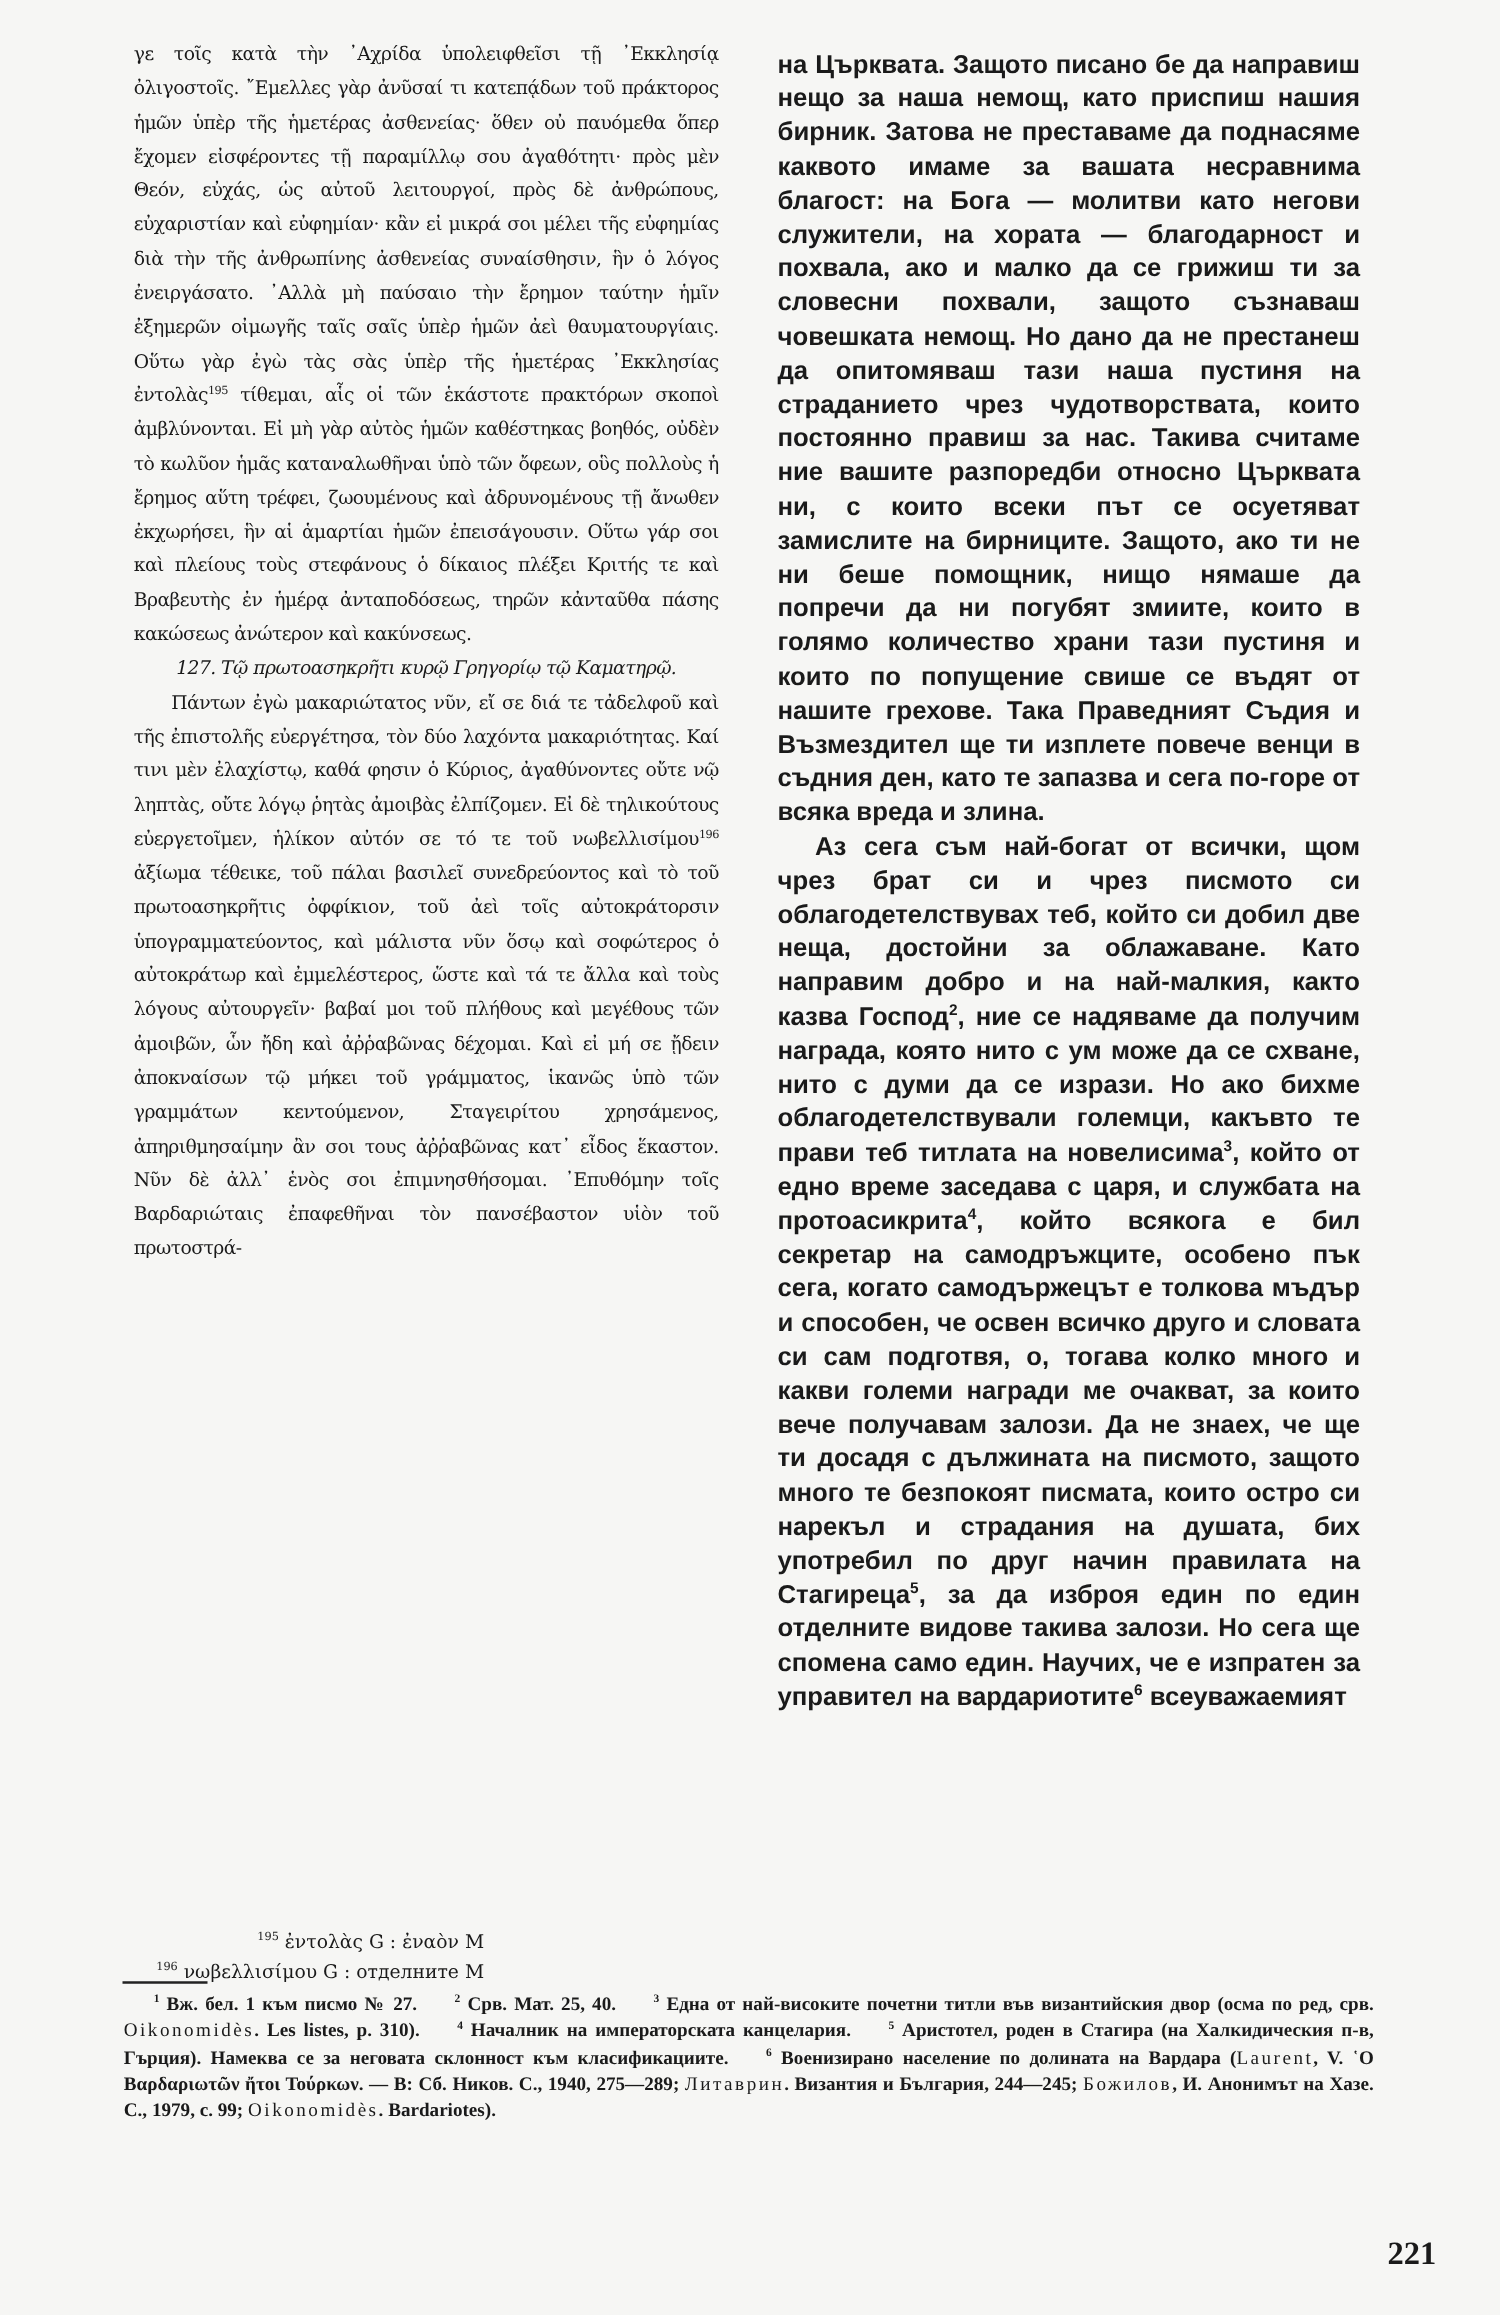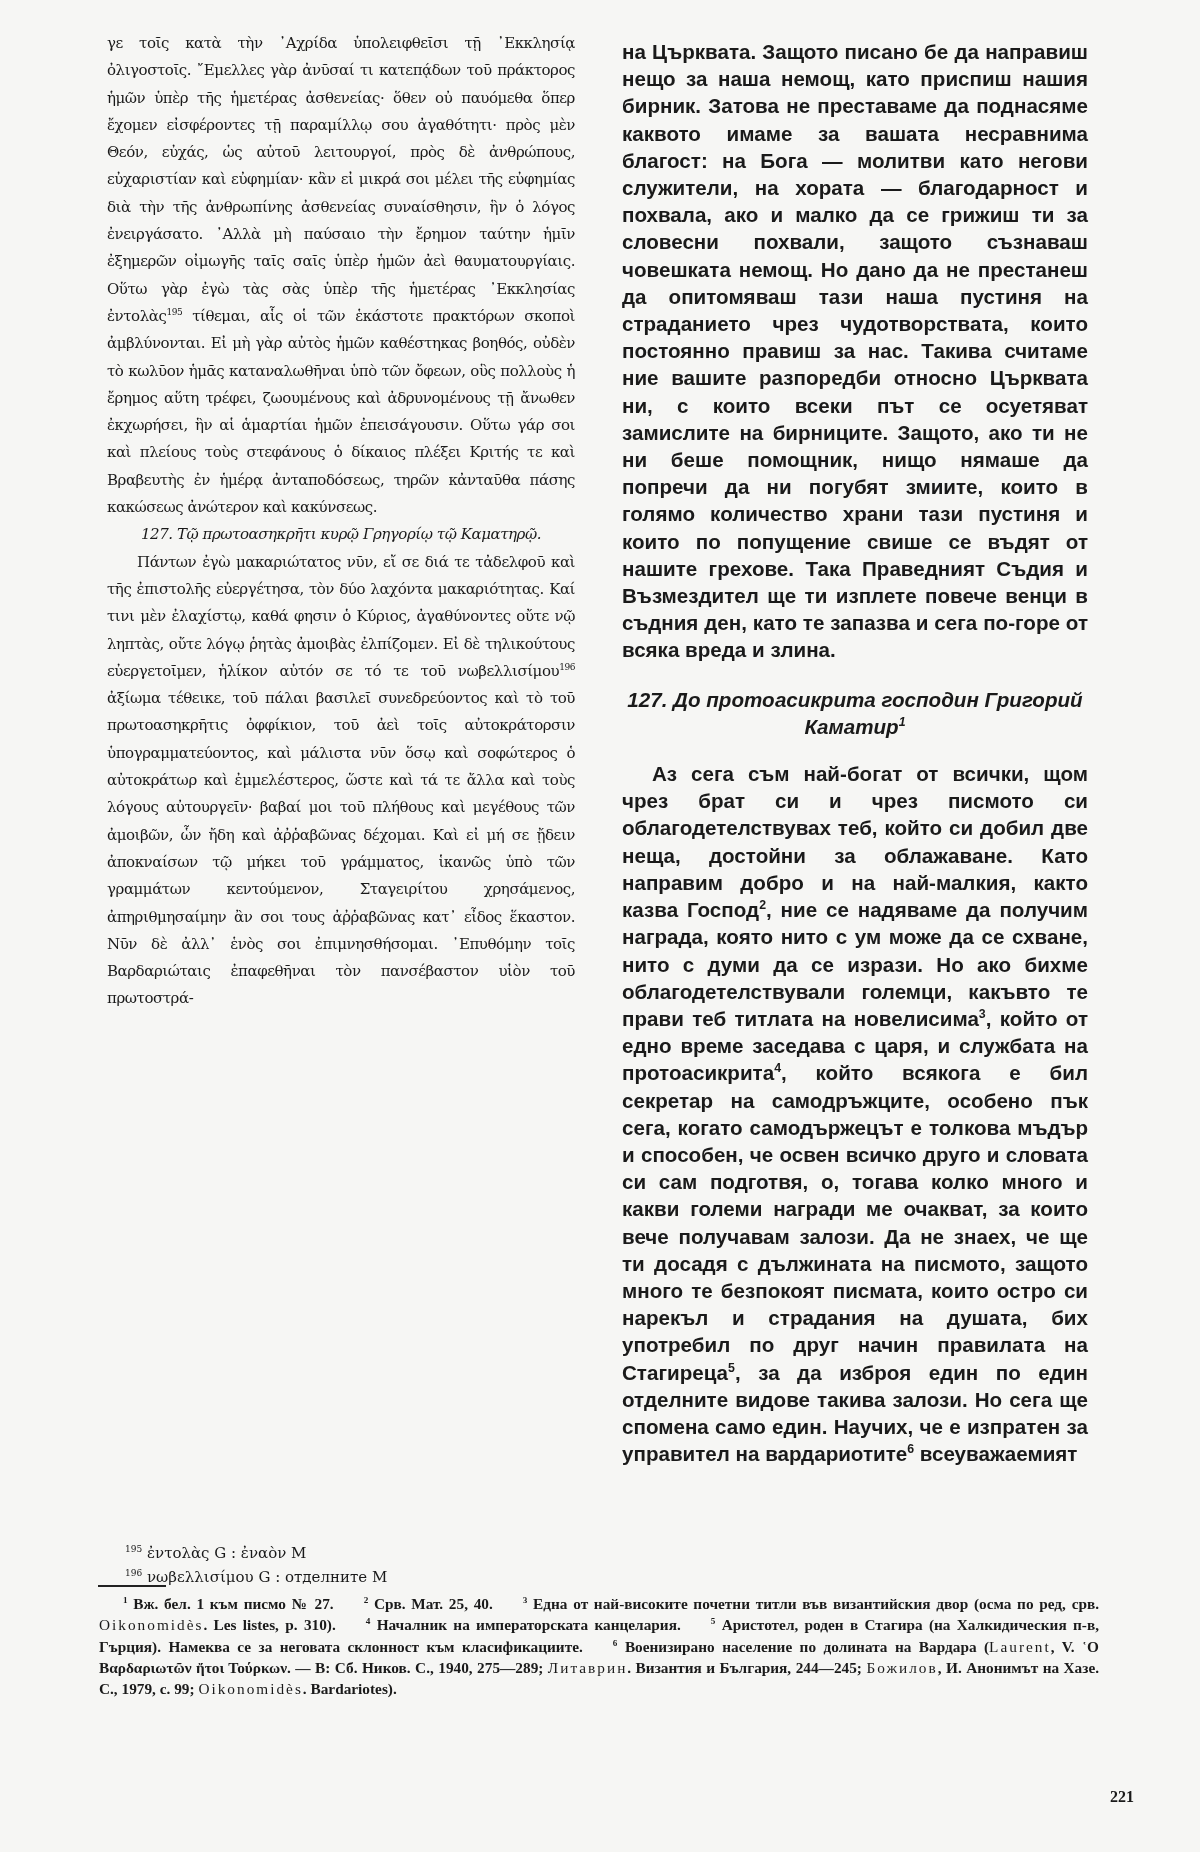--- a/index.html
+++ b/index.html
@@ -34,52 +34,51 @@
     margin: 26px 0 22px 0;
   }
   .col-left .heading { font-weight: normal; padding: 0 20px; text-align: center; }
   .col-right .heading { margin: 22px 0 20px 0; text-align: center; }
   sup { font-size: 60%; line-height: 0; vertical-align: super; }
   .app-notes {
     position: absolute; left: 125px; top: 1541px;
     font-family: "DejaVu Serif", serif;
     font-size: 15px; line-height: 24px;
   }
-  .app-notes .line { white-space: nowrap; }
+  .app-notes .line { white-space: nowrap; text-align: right; }
   .rule {
     position: absolute; left: 98px; top: 1585px;
     width: 68px; height: 2px; background: #222;
   }
   .footnotes {
     position: absolute; left: 98px; top: 1592px; width: 1002px;
     font-family: "Liberation Serif", serif; font-weight: bold;
     font-size: 15.3px; line-height: 21.3px;
     text-align: justify;
   }
   .footnotes p { margin: 1px; text-indent: 24px; }
   .fn { margin-right: 30px; }
   .spaced { letter-spacing: 2px; font-weight: normal; }
   .page-number {
     position: absolute; left: 1110px; top: 1788px;
     font-family: "Liberation Serif", serif; font-weight: bold;
-    font-size: 16px;
+    font-size: 26px;
   }
 </style>
 </head>
 <body>
 
 <div class="col col-left">
   <p><span>γε τοῖς κατὰ τὴν ᾿Αχρίδα ὑπολειφθεῖσι τῇ ᾿Εκκλησίᾳ ὀλιγοστοῖς. ῎Εμελλες γὰρ ἀνῦσαί τι κατεπᾴδων τοῦ πράκτορος ἡμῶν ὑπὲρ τῆς ἡμετέρας ἀσθενείας· ὅθεν οὐ παυόμεθα ὅπερ ἔχομεν εἰσφέροντες τῇ παραμίλλῳ σου ἀγαθότητι· πρὸς μὲν Θεόν, εὐχάς, ὡς αὐτοῦ λειτουργοί, πρὸς δὲ ἀνθρώπους, εὐχαριστίαν καὶ εὐφημίαν· κἂν εἰ μικρά σοι μέλει τῆς εὐφημίας διὰ τὴν τῆς ἀνθρωπίνης ἀσθενείας συναίσθησιν, ἣν ὁ λόγος ἐνειργάσατο. ᾿Αλλὰ μὴ παύσαιο τὴν ἔρημον ταύτην ἡμῖν ἐξημερῶν οἰμωγῆς ταῖς σαῖς ὑπὲρ ἡμῶν ἀεὶ θαυματουργίαις. Οὕτω γὰρ ἐγὼ τὰς σὰς ὑπὲρ τῆς ἡμετέρας ᾿Εκκλησίας ἐντολὰς</span><sup>195</sup><span> τίθεμαι, αἷς οἱ τῶν ἑκάστοτε πρακτόρων σκοποὶ ἀμβλύνονται. Εἰ μὴ γὰρ αὐτὸς ἡμῶν καθέστηκας βοηθός, οὐδὲν τὸ κωλῦον ἡμᾶς καταναλωθῆναι ὑπὸ τῶν ὄφεων, οὓς πολλοὺς ἡ ἔρημος αὕτη τρέφει, ζωουμένους καὶ ἀδρυνομένους τῇ ἄνωθεν ἐκχωρήσει, ἣν αἱ ἁμαρτίαι ἡμῶν ἐπεισάγουσιν. Οὕτω γάρ σοι καὶ πλείους τοὺς στεφάνους ὁ δίκαιος πλέξει Κριτής τε καὶ Βραβευτὴς ἐν ἡμέρᾳ ἀνταποδόσεως, τηρῶν κἀνταῦθα πάσης κακώσεως ἀνώτερον καὶ κακύνσεως.</span></p>
   <p class="heading">127. Τῷ πρωτοασηκρῆτι κυρῷ Γρηγορίῳ τῷ Καματηρῷ.</p>
   <p class="indent"><span>Πάντων ἐγὼ μακαριώτατος νῦν, εἴ σε διά τε τἀδελφοῦ καὶ τῆς ἐπιστολῆς εὐεργέτησα, τὸν δύο λαχόντα μακαριότητας. Καί τινι μὲν ἐλαχίστῳ, καθά φησιν ὁ Κύριος, ἀγαθύνοντες οὔτε νῷ ληπτὰς, οὔτε λόγῳ ῥητὰς ἀμοιβὰς ἐλπίζομεν. Εἰ δὲ τηλικούτους εὐεργετοῖμεν, ἡλίκον αὐτόν σε τό τε τοῦ νωβελλισίμου</span><sup>196</sup><span> ἀξίωμα τέθεικε, τοῦ πάλαι βασιλεῖ συνεδρεύοντος καὶ τὸ τοῦ πρωτοασηκρῆτις ὀφφίκιον, τοῦ ἀεὶ τοῖς αὐτοκράτορσιν ὑπογραμματεύοντος, καὶ μάλιστα νῦν ὅσῳ καὶ σοφώτερος ὁ αὐτοκράτωρ καὶ ἐμμελέστερος, ὥστε καὶ τά τε ἄλλα καὶ τοὺς λόγους αὐτουργεῖν· βαβαί μοι τοῦ πλήθους καὶ μεγέθους τῶν ἀμοιβῶν, ὧν ἤδη καὶ ἀῤῥαβῶνας δέχομαι. Καὶ εἰ μή σε ᾔδειν ἀποκναίσων τῷ μήκει τοῦ γράμματος, ἱκανῶς ὑπὸ τῶν γραμμάτων κεντούμενον, Σταγειρίτου χρησάμενος, ἀπηριθμησαίμην ἂν σοι τους ἀῤῥαβῶνας κατ᾿ εἶδος ἕκαστον. Νῦν δὲ ἀλλ᾿ ἑνὸς σοι ἐπιμνησθήσομαι. ᾿Επυθόμην τοῖς Βαρδαριώταις ἐπαφεθῆναι τὸν πανσέβαστον υἱὸν τοῦ πρωτοστρά-</span></p>
 </div>
 
 <div class="col col-right">
   <p>на Църквата. Защото писано бе да направиш нещо за наша немощ, като приспиш нашия бирник. Затова не преставаме да поднасяме каквото имаме за вашата несравнима благост: на Бога — молитви като негови служители, на хората — благодарност и похвала, ако и малко да се грижиш ти за словесни похвали, защото съзнаваш човешката немощ. Но дано да не престанеш да опитомяваш тази наша пустиня на страданието чрез чудотворствата, които постоянно правиш за нас. Такива считаме ние вашите разпоредби относно Църквата ни, с които всеки път се осуетяват замислите на бирниците. Защото, ако ти не ни беше помощник, нищо нямаше да попречи да ни погубят змиите, които в голямо количество храни тази пустиня и които по попущение свише се въдят от нашите грехове. Така Праведният Съдия и Възмездител ще ти изплете повече венци в съдния ден, като те запазва и сега по-горе от всяка вреда и злина.</p>
-  <p class="heading"><span>127. До протоасикрита господин Григорий Каматир</span><sup>1</sup></p>
   <p class="indent"><span>Аз сега съм най-богат от всички, щом чрез брат си и чрез писмото си облагодетелствувах теб, който си добил две неща, достойни за облажаване. Като направим добро и на най-малкия, както казва Господ</span><sup>2</sup><span>, ние се надяваме да получим награда, която нито с ум може да се схване, нито с думи да се изрази. Но ако бихме облагодетелствували големци, какъвто те прави теб титлата на новелисима</span><sup>3</sup><span>, който от едно време заседава с царя, и службата на протоасикрита</span><sup>4</sup><span>, който всякога е бил секретар на самодръжците, особено пък сега, когато самодържецът е толкова мъдър и способен, че освен всичко друго и словата си сам подготвя, о, тогава колко много и какви големи награди ме очакват, за които вече получавам залози. Да не знаех, че ще ти досадя с дължината на писмото, защото много те безпокоят писмата, които остро си нарекъл и страдания на душата, бих употребил по друг начин правилата на Стагиреца</span><sup>5</sup><span>, за да изброя един по един отделните видове такива залози. Но сега ще спомена само един. Научих, че е изпратен за управител на вардариотите</span><sup>6</sup><span> всеуважаемият</span></p>
 </div>
 
 <div class="app-notes">
   <div class="line"><sup>195</sup> <span>ἐντολὰς G : ἐναὸν M</span></div>
   <div class="line"><sup>196</sup> <span>νωβελλισίμου G : отделните M</span></div>
 </div>
 
 <div class="rule"></div>
 

